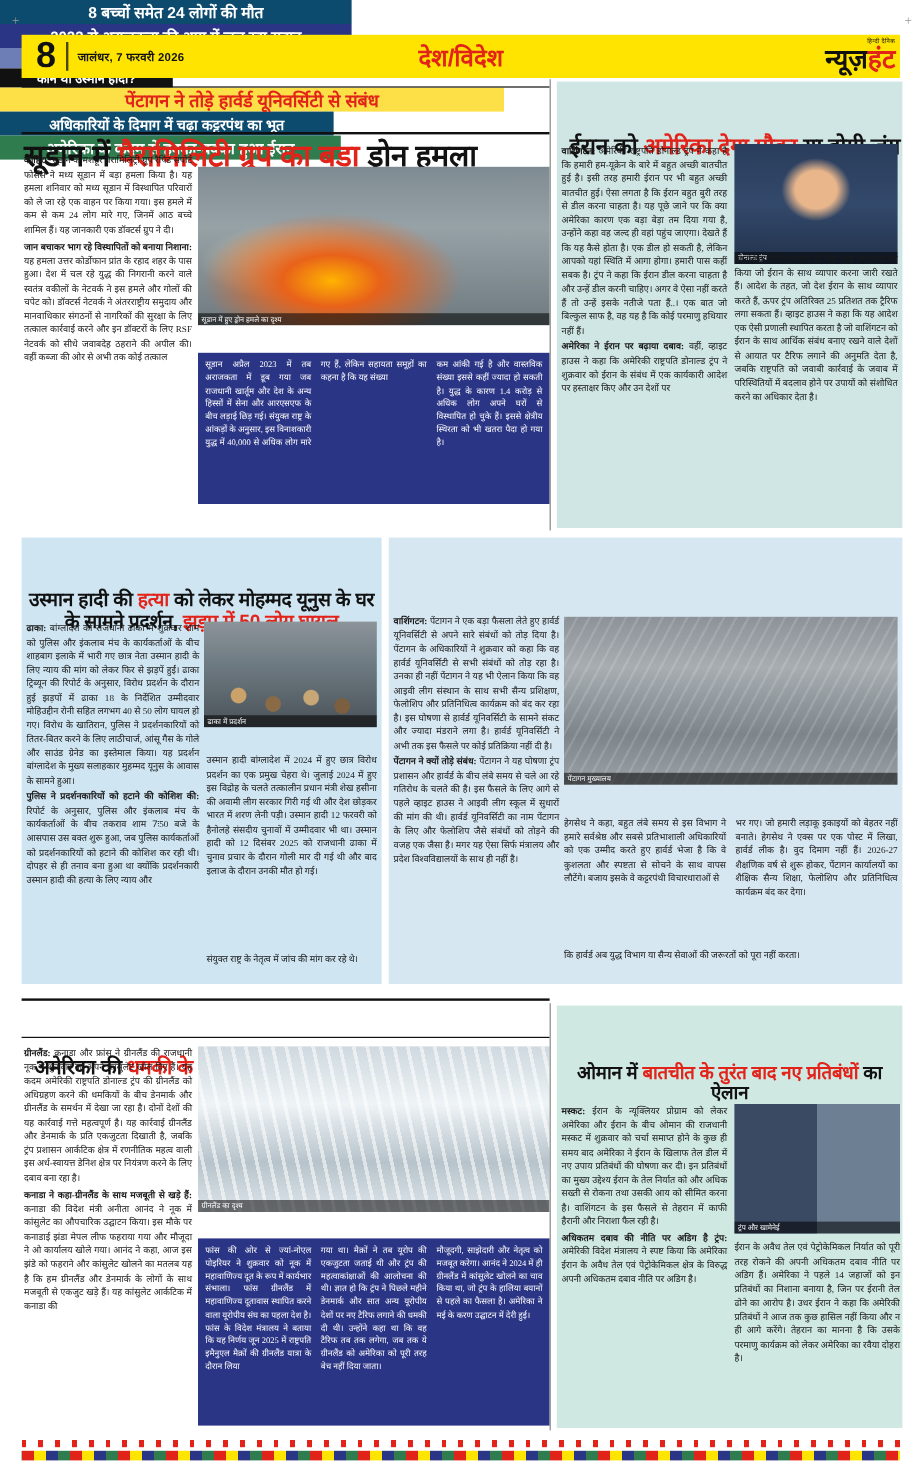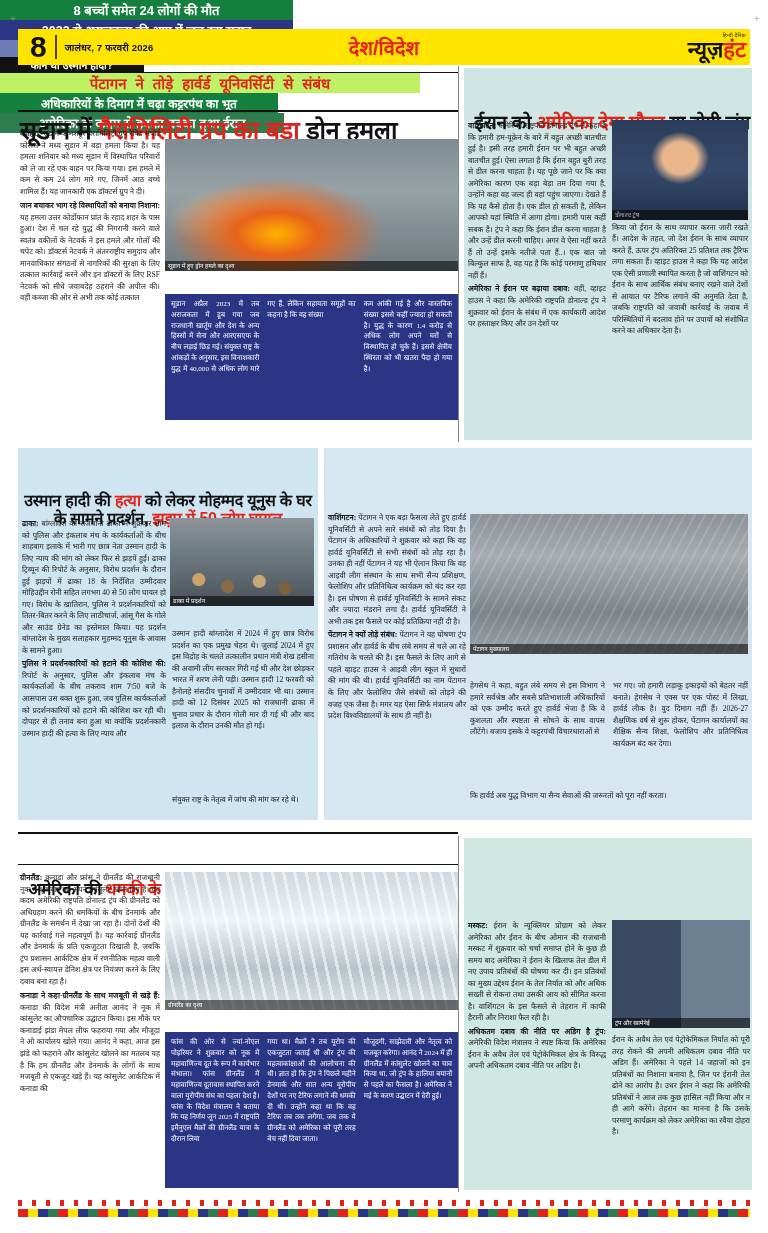--- a/index.html
+++ b/index.html
@@ -52,24 +52,24 @@
     font-family:"Liberation Sans", sans-serif;
     font-weight:bold; color:#111; line-height:1.12; letter-spacing:-.2px;margin-top:40px;
   }
   .hl .r{color:#e2231a;}
 
   .banner{
     font-family:"Liberation Sans", sans-serif;
     font-weight:bold; color:#fff; text-align:center;
     display:flex;align-items:center;justify-content:center;
   }
-  .banner.green{background:#15803d;}
+  .banner.green{background:#0c4a6e;}
   .banner.navy{background:#2b3585;}
   .banner.dkgreen{background:#2f7d4f;}
-  .banner.yellow{background:#bef264;color:#e2231a;font-family:Liberation Mono, monospace;}
+  .banner.yellow{background:#fde047;color:#e2231a;}
   .banner.black{background:#111;color:#fff;}
 
   .body-txt{
     font-size:7.6px; line-height:1.52; text-align:justify;
     color:#1a1a1a; hyphens:auto;
   }
   .body-txt b{font-weight:bold;}
 
   .cols2{column-count:2; column-gap:8px;}
   .cols3{column-count:3; column-gap:8px;}
@@ -242,20 +242,23 @@
     <div class="cols3 body-txt" style="color:#fff;font-size:7.1px;">
       <span>फांस की ओर से ज्यां-नोएल पोइरियर ने शुक्रवार को नूक में महावाणिज्य दूत के रूप में कार्यभार संभाला। फांस ग्रीनलैंड में महावाणिज्य दूतावास स्थापित करने वाला यूरोपीय संघ का पहला देश है। फांस के विदेश मंत्रालय ने बताया कि यह निर्णय जून 2025 में राष्ट्रपति इमैनुएल मैक्रों की ग्रीनलैंड यात्रा के दौरान लिया</span>
       <span style="display:block;break-before:column;">गया था। मैक्रों ने तब यूरोप की एकजुटता जताई थी और ट्रंप की महत्वाकांक्षाओं की आलोचना की थी। ज्ञात हो कि ट्रंप ने पिछले महीने डेनमार्क और सात अन्य यूरोपीय देशों पर नए टैरिफ लगाने की धमकी दी थी। उन्होंने कहा था कि वह टैरिफ तब तक लगेगा, जब तक ये ग्रीनलैंड को अमेरिका को पूरी तरह बेच नहीं दिया जाता।</span>
       <span style="display:block;break-before:column;">मौजूदगी, साझेदारी और नेतृत्व को मजबूत करेगा। आनंद ने 2024 में ही ग्रीनलैंड में कांसुलेट खोलने का चाव किया था, जो ट्रंप के हालिया बयानों से पहले का फैसला है। अमेरिका ने मई के करण उद्घाटन में देरी हुई।</span>
     </div>
   </div>
 
   <div class="blk bg-mint" style="left:464px;top:838px;width:288px;height:352px;"></div>
   <div class="rule" style="left:458px;top:836px;width:1px;height:356px;background:#888;"></div>
 
+  <div class="blk hl" style="left:466px;top:846px;width:284px;font-size:15.5px;text-align:center;">
+    <span>ओमान में </span><span class="r">बातचीत के तुरंत बाद नए प्रतिबंधों </span><span>का ऐलान</span>
+  </div>
   <div class="banner dkgreen" style="left:466px;top:894px;width:284px;height:20px;font-size:13px;">अमेरिका के कदम से हक्का-बक्का हुआ ईरान</div>
 
   <div class="photo ph-two" style="left:612px;top:920px;width:138px;height:108px;">
     <div class="ph-cap">ट्रंप और खामेनेई</div>
   </div>
 
   <div class="blk body-txt" style="left:468px;top:920px;width:138px;">
     <b>मस्कट:</b><span> ईरान के न्यूक्लियर प्रोग्राम को लेकर अमेरिका और ईरान के बीच ओमान की राजधानी मस्कट में शुक्रवार को चर्चा समाप्त होने के कुछ ही समय बाद अमेरिका ने ईरान के खिलाफ तेल डील में नए उपाय प्रतिबंधों की घोषणा कर दी। इन प्रतिबंधों का मुख्य उद्देश्य ईरान के तेल निर्यात को और अधिक सख्ती से रोकना तथा उसकी आय को सीमित करना है। वाशिंगटन के इस फैसले से तेहरान में काफी हैरानी और निराशा फैल रही है।</span>
     <div style="height:2px;"></div>
     <b>अधिकतम दबाव की नीति पर अडिग है ट्रंप:</b><span> अमेरिकी विदेश मंत्रालय ने स्पष्ट किया कि अमेरिका ईरान के अवैध तेल एवं पेट्रोकेमिकल क्षेत्र के विरुद्ध अपनी अधिकतम दबाव नीति पर अडिग है।</span>

